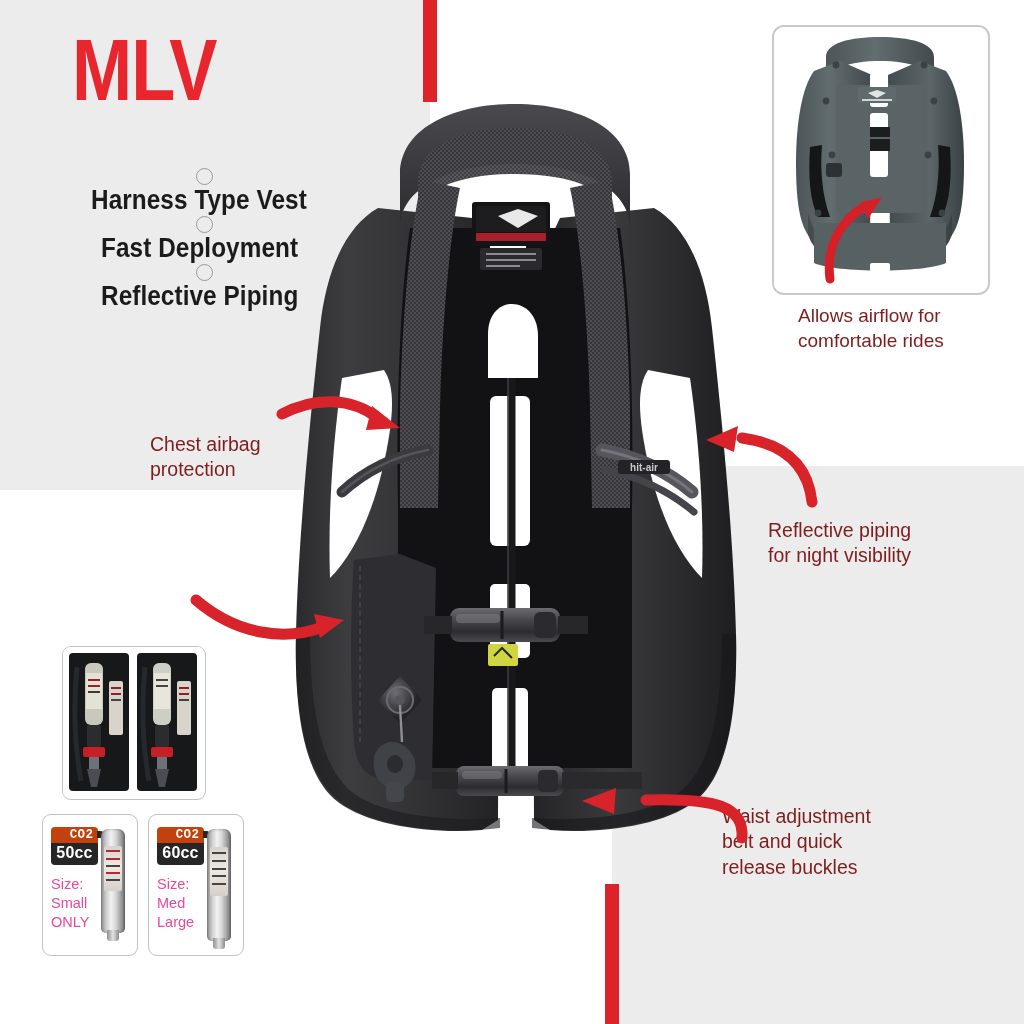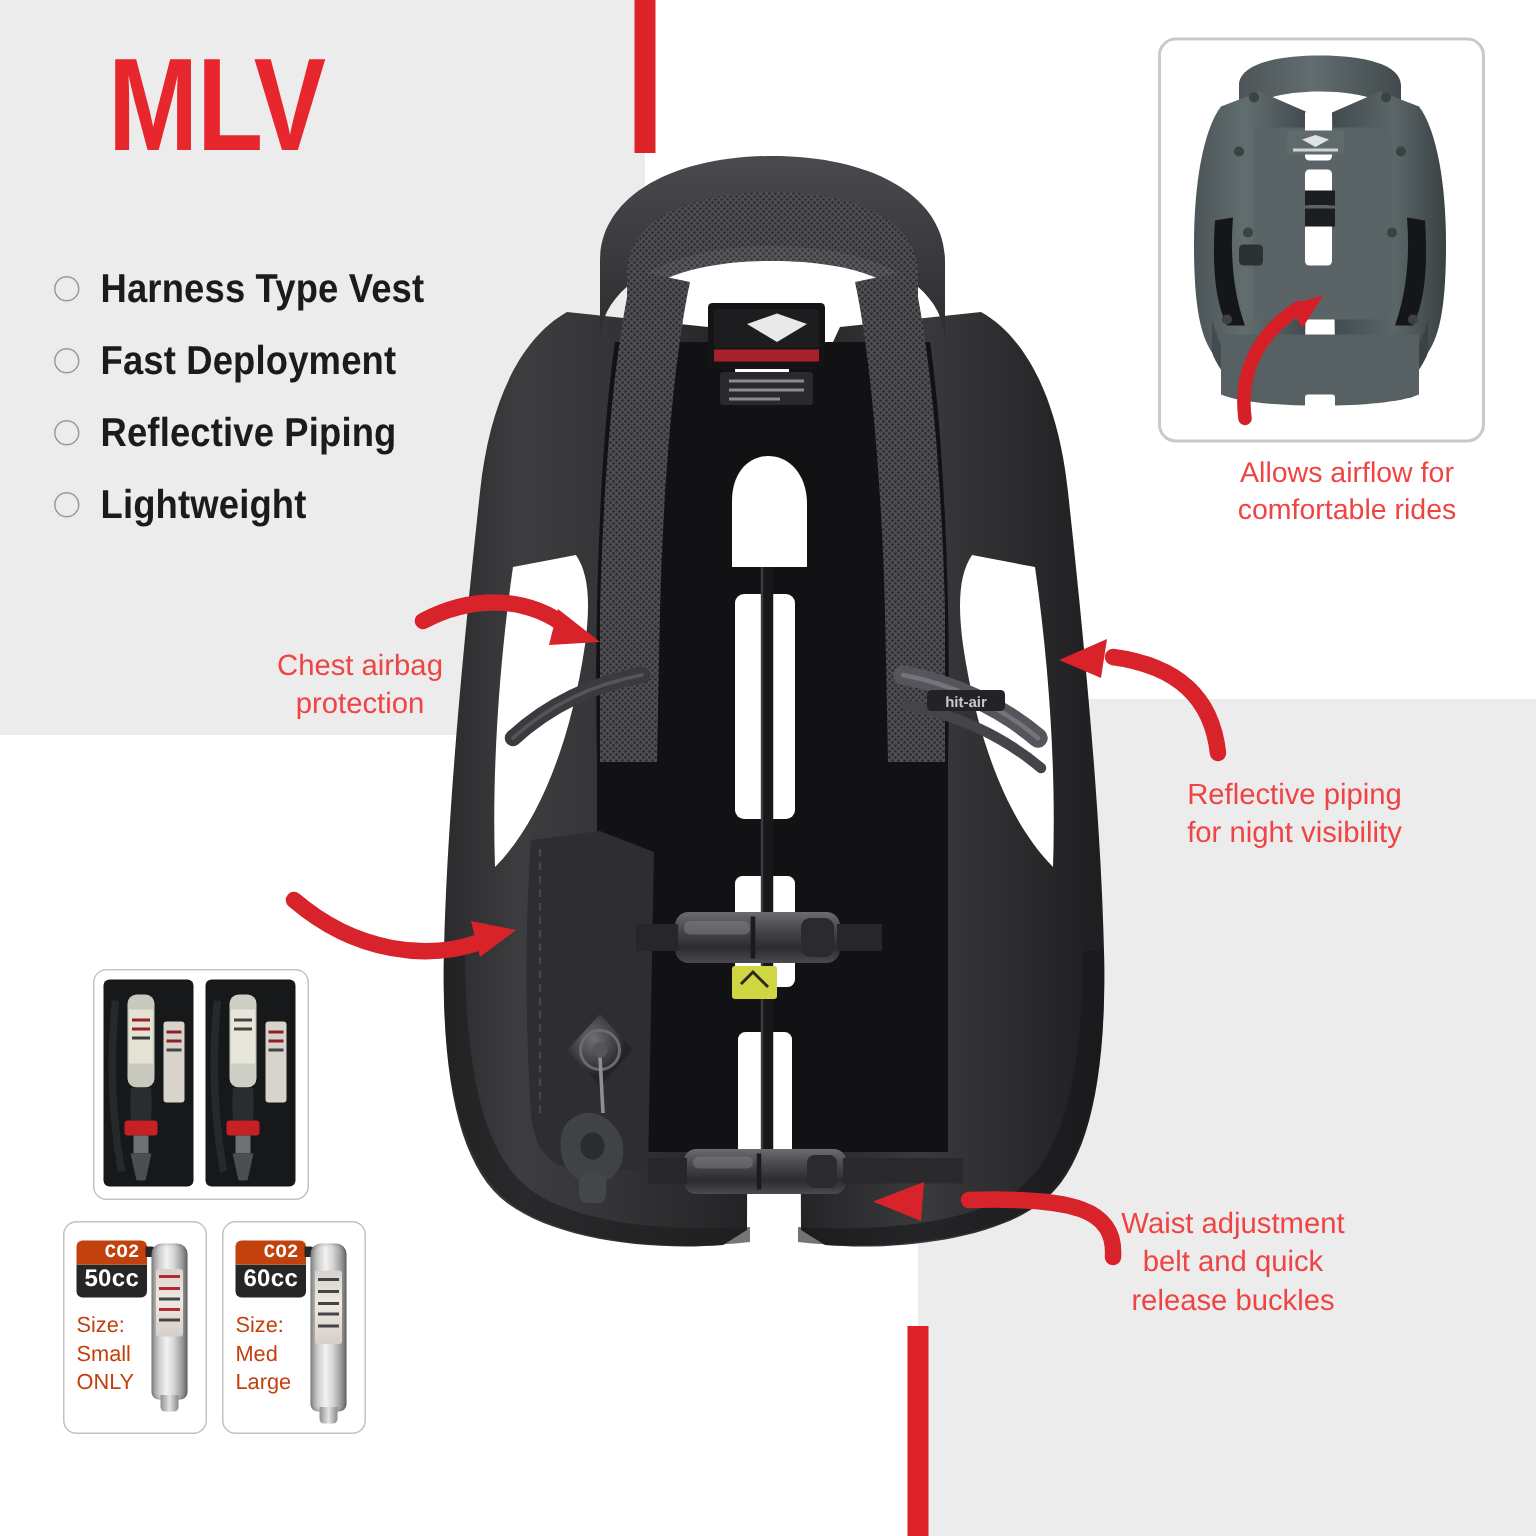--- a/index.html
+++ b/index.html
@@ -60,20 +60,21 @@
   
   .features {
     position: absolute;
     left: 36px; top: 168px;
     width: 350px;
   }
   .feature-row {
     display: flex;
     align-items: center;
     height: 48px;
+    flex-direction: column;
   }
   .bullet {
     width: 15px; height: 15px;
     border: 1.6px solid #9a9a9a;
     border-radius: 50%;
     flex: 0 0 auto;
     margin-right: 14px;
     background: transparent;
   }
   .feature-label {
@@ -85,23 +86,22 @@
     transform: scaleX(0.90);
     transform-origin: left center;
     white-space: nowrap;
   }
 
   
   .callout {
     position: absolute;
     font-family: "Liberation Sans", sans-serif;
     font-size: 19.5px;
-    color: #ef4444;
+    color: #7f1d1d;
     line-height: 1.30;
-    text-align: center;
     white-space: pre-line;
   }
   .callout-chest   { left: 150px; top: 432px; width: 180px; }
   .callout-cushion { left: 52px;  top: 528px; width: 218px; }
   .callout-reflect { left: 768px; top: 518px; width: 190px; }
   .callout-waist   { left: 722px; top: 804px; width: 200px; }
   .callout-airflow { left: 798px; top: 304px; width: 200px; font-size: 19px; }
 
   
   .inset {
@@ -169,21 +169,21 @@
     font-weight: 700;
     text-align: center;
     border-radius: 0 0 4px 4px;
     padding: 1px 0 3px 0;
     letter-spacing: 0.2px;
   }
   .co2-size {
     position: absolute;
     left: 8px; top: 60px;
     font-size: 14.5px;
-    color: #c2410c;
+    color: #ec4899;
     line-height: 1.32;
     white-space: pre-line;
   }
 
   
   .cartridge {
     position: absolute;
     border-radius: 7px 7px 5px 5px;
     background: linear-gradient(90deg,#8d8d8d 0%,#cfcfcf 22%,#f2f2f2 42%,#d6d6d6 62%,#9a9a9a 85%,#6e6e6e 100%);
     box-shadow: inset 0 0 3px rgba(0,0,0,0.35);
@@ -384,24 +384,20 @@
       <span class="bullet"></span>
       <span class="feature-label">Harness Type Vest</span>
     </div>
     <div class="feature-row">
       <span class="bullet"></span>
       <span class="feature-label">Fast Deployment</span>
     </div>
     <div class="feature-row">
       <span class="bullet"></span>
       <span class="feature-label">Reflective Piping</span>
-    </div>
-    <div class="feature-row">
-      <span class="bullet"></span>
-      <span class="feature-label">Lightweight</span>
     </div>
   </div>
 
   <div class="inset">
     <svg width="212" height="264" viewBox="0 0 212 264">
       <defs>
         <linearGradient id="greenA" x1="0" y1="0" x2="1" y2="0">
           <stop offset="0%" stop-color="#4c5557"></stop>
           <stop offset="45%" stop-color="#626d70"></stop>
           <stop offset="100%" stop-color="#414a4c"></stop>

